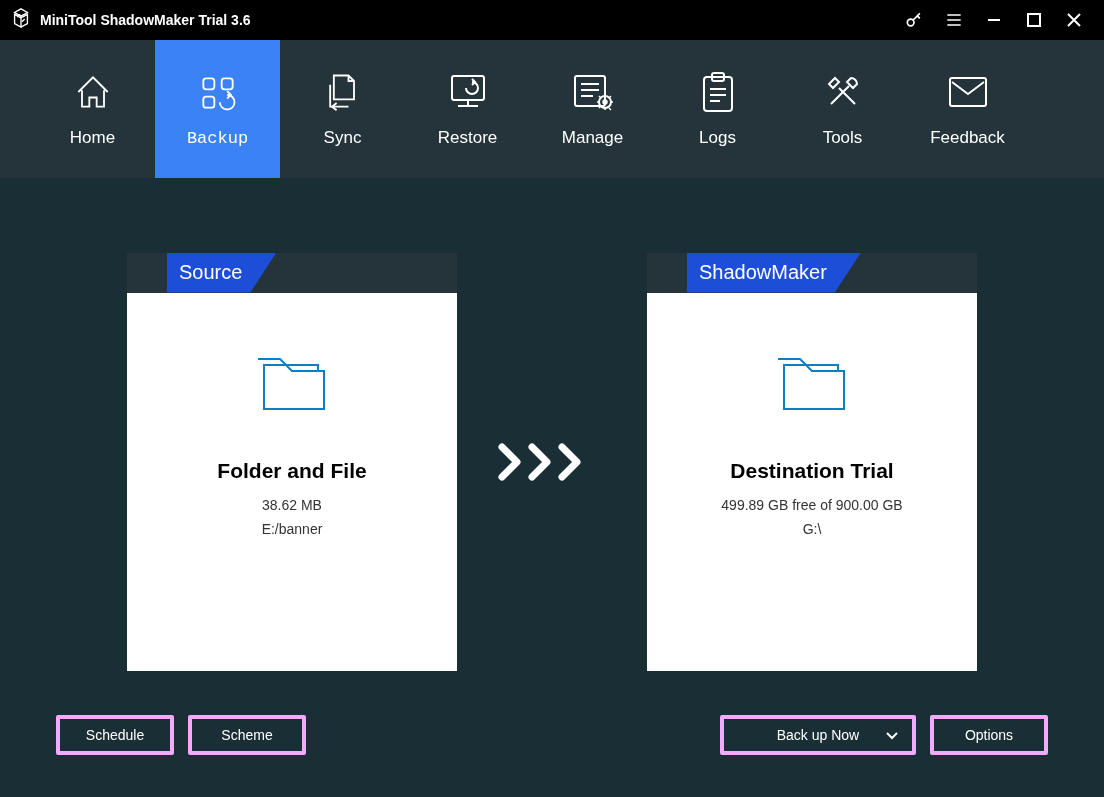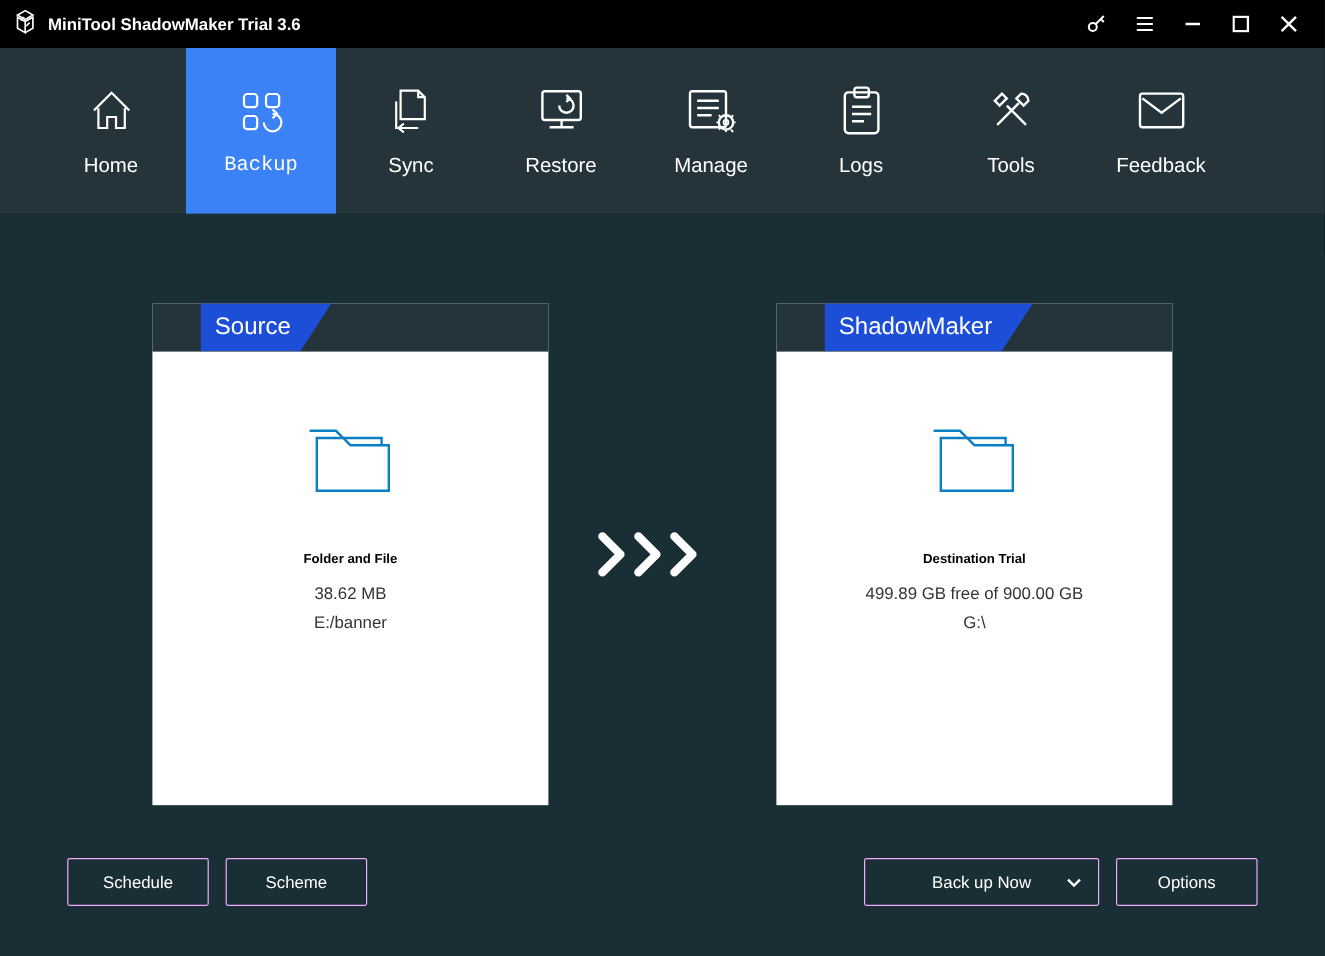--- a/index.html
+++ b/index.html
@@ -114,21 +114,21 @@
   margin-left: 40px;
 }
 .card-body {
   display: flex;
   flex-direction: column;
   align-items: center;
   padding-top: 54px;
 }
 .card-body .folder-icon { margin-bottom: 38px; }
 .card-title {
-  font-size: 11px;
+  font-size: 21px;
   font-weight: 700;
   color: #000;
   margin-bottom: 14px;
 }
 .card-line {
   font-size: 14px;
   color: #333;
   margin-bottom: 8px;
 }
 .arrows {
@@ -139,21 +139,21 @@
 .footer {
   display: flex;
   align-items: center;
   padding: 0 56px 42px 56px;
   gap: 14px;
 }
 .footer .spacer { flex: 1; }
 .btn {
   height: 40px;
   min-width: 118px;
-  border: 1px solid #f0abfc;
+  border: 4px solid #f0abfc;
   border-radius: 2px;
   display: flex;
   align-items: center;
   justify-content: center;
   font-size: 14px;
   color: #fff;
   cursor: pointer;
   padding: 0 14px;
   background: transparent;
 }

